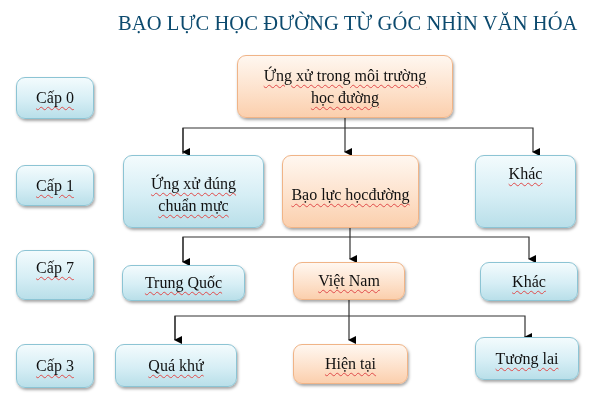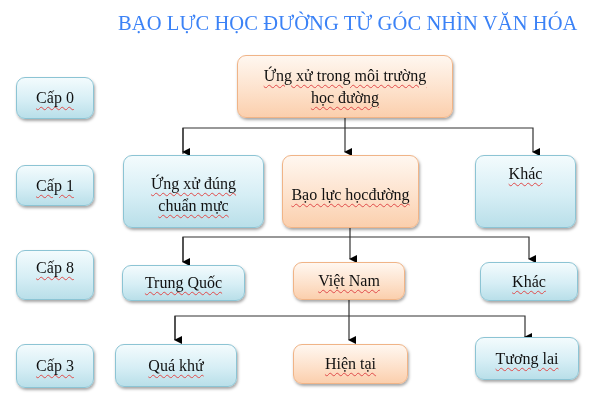--- a/index.html
+++ b/index.html
@@ -2,21 +2,21 @@
 <html><head>
 <meta charset="utf-8">
 <style>
   html, body { margin: 0; padding: 0; }
   body {
     width: 600px; height: 400px; background: #ffffff; position: relative; overflow: hidden;
     font-family: "Liberation Serif", "DejaVu Serif", serif; color: #111;
   }
   .title {
     position: absolute; left: 118px; top: 12px; width: 480px;
-    font-size: 20.5px; letter-spacing: 0.1px; white-space: nowrap; color: #3b82f6;
+    font-size: 20.5px; letter-spacing: 0.1px; white-space: nowrap; color: #0c4a6e;
   }
   .box {
     position: absolute; box-sizing: border-box; border-radius: 9px;
     display: flex; align-items: center; justify-content: center; text-align: center;
     font-size: 16px; line-height: 22px;
     box-shadow: 1px 2px 3px rgba(0,0,0,0.35);
   }
   .blue {
     border: 1.5px solid #8cc4d4;
     background: linear-gradient(to bottom, #f3fbfd 0%, #d6eef5 55%, #b9dfe9 100%);
@@ -56,21 +56,21 @@
   </g>
 </svg>
 
 <div class="box blue" style="left:16px;top:77px;width:78px;height:42px;">
   <span><span class="u">Cấp 0</span></span>
 </div>
 <div class="box blue" style="left:16px;top:165px;width:78px;height:41px;border-radius:9px;">
   <span class="u">Cấp 1</span>
 </div>
 <div class="box blue top" style="left:16px;top:250px;width:78px;height:50px;">
-  <span class="u">Cấp 8</span>
+  <span class="u">Cấp 7</span>
 </div>
 <div class="box blue" style="left:16px;top:344px;width:78px;height:44px;">
   <span class="u">Cấp 3</span>
 </div>
 
 <div class="box orange" style="left:237px;top:55px;width:216px;height:63px;flex-direction:column;">
   <span class="u">Ứng xử trong môi trường</span>
   <span class="u">học đường</span>
 </div>
 

